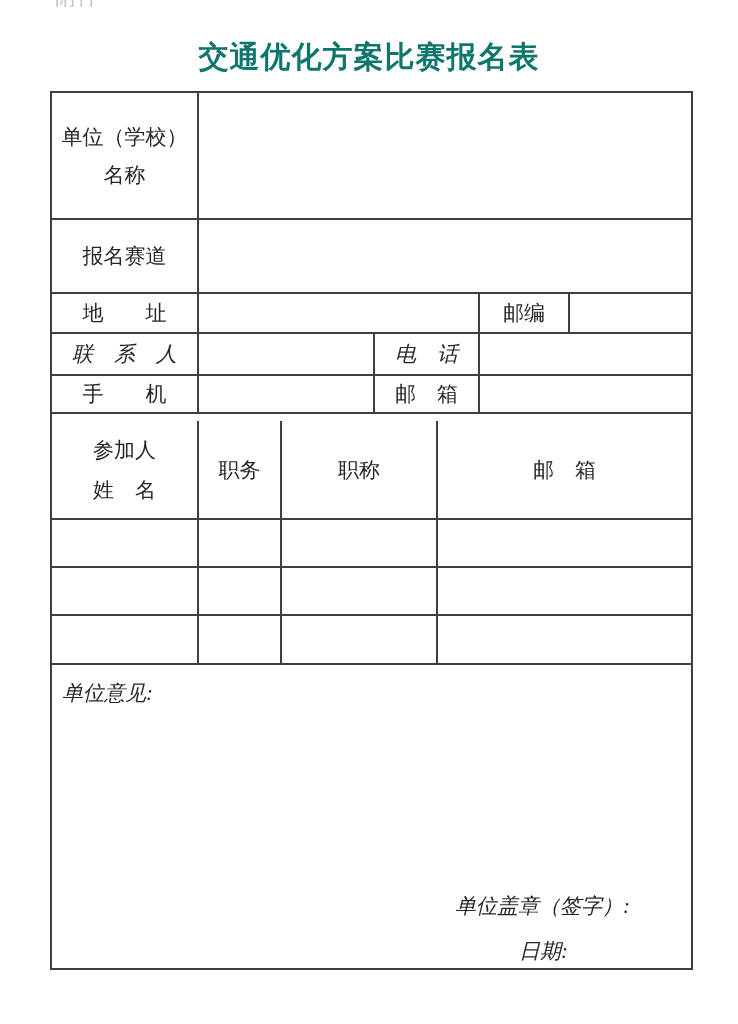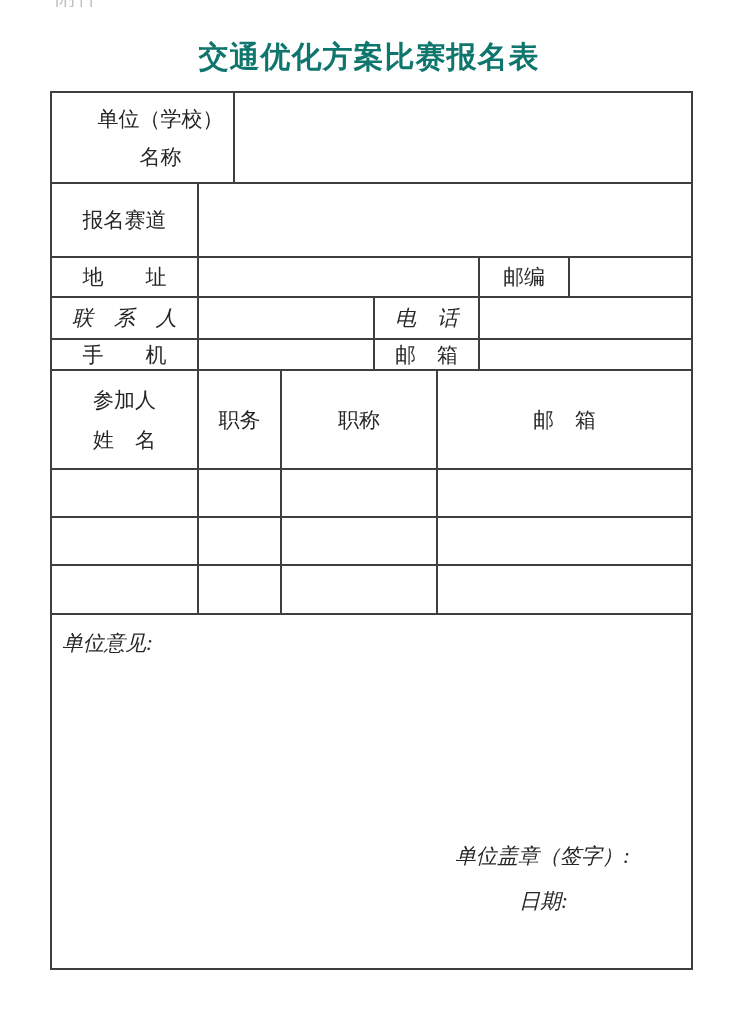--- a/index.html
+++ b/index.html
@@ -13,26 +13,26 @@
     position:absolute;top:40px;left:0;width:738px;margin:0;text-align:center;
     font-family:"Liberation Sans", sans-serif;font-weight:700;font-size:30px;
     line-height:34px;color:#0f766e;letter-spacing:1px;
   }
   .tbl{
     position:absolute;left:50px;top:91px;width:643px;height:879px;
     box-sizing:border-box;border:2px solid #3f3f3f;
     display:flex;flex-direction:column;font-size:21px;
   }
   .r{display:flex;border-bottom:2px solid #3f3f3f;box-sizing:border-box;flex:0 0 auto;}
-  .r-unit{height:91px;padding-left:36px;}
+  .r-unit{height:127px;}
   .r-track{height:74px;}
   .r-addr{height:40px;}
   .r-contact{height:42px;font-style:italic;}
-  .r-mobile{height:31px;}
-  .r-phead{height:99px;}
+  .r-mobile{height:38px;}
+  .r-phead{height:99px;margin-top:7px;}
   .r-p{height:48px;}
   .r-p3{height:49px;}
   .r-opinion{flex:1 1 auto;border-bottom:0;display:block;position:relative;font-style:italic;}
   .c{
     box-sizing:border-box;border-right:2px solid #3f3f3f;
     display:flex;flex-direction:column;align-items:center;justify-content:center;
     text-align:center;white-space:pre;overflow:hidden;
   }
   .c:last-child{border-right:0;}
   .fill{flex:1 1 auto;}

